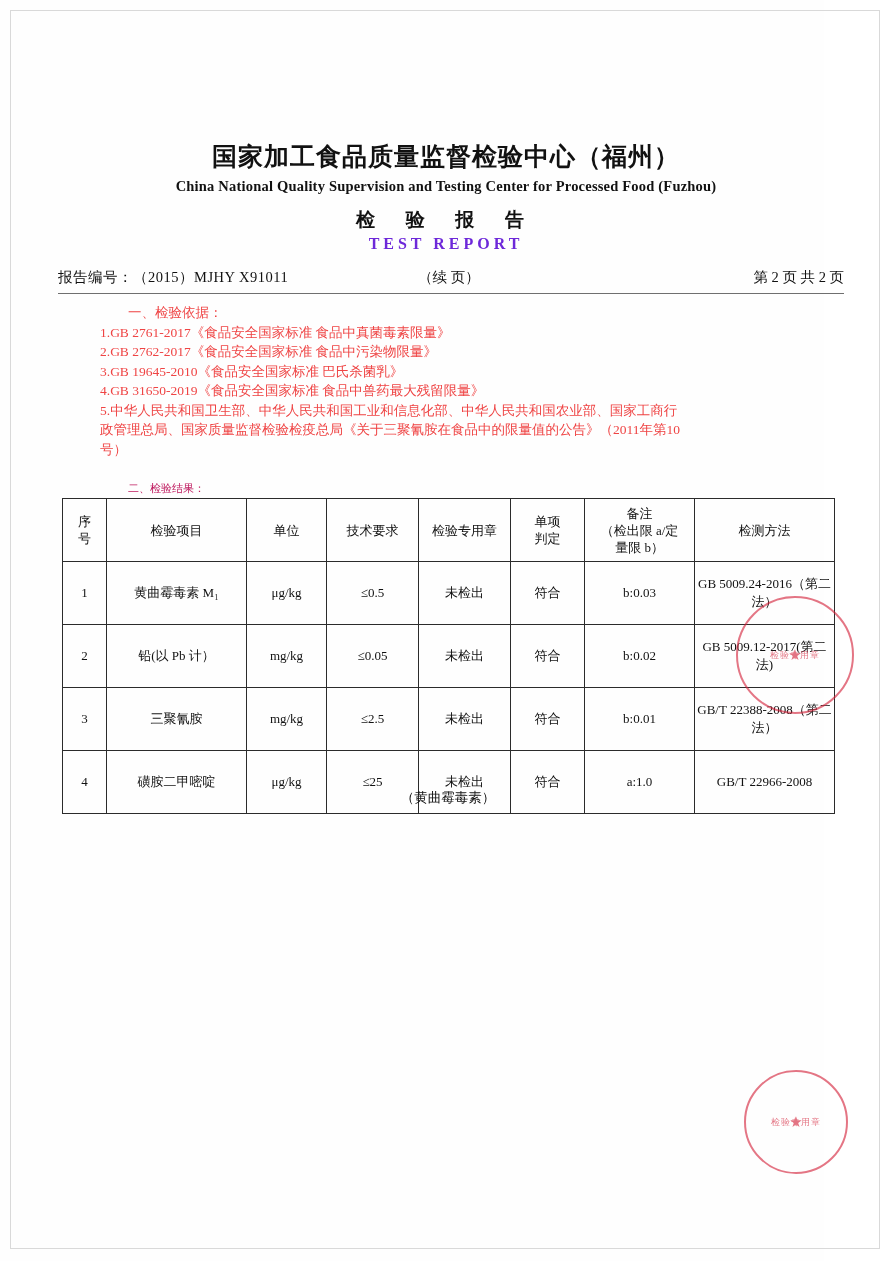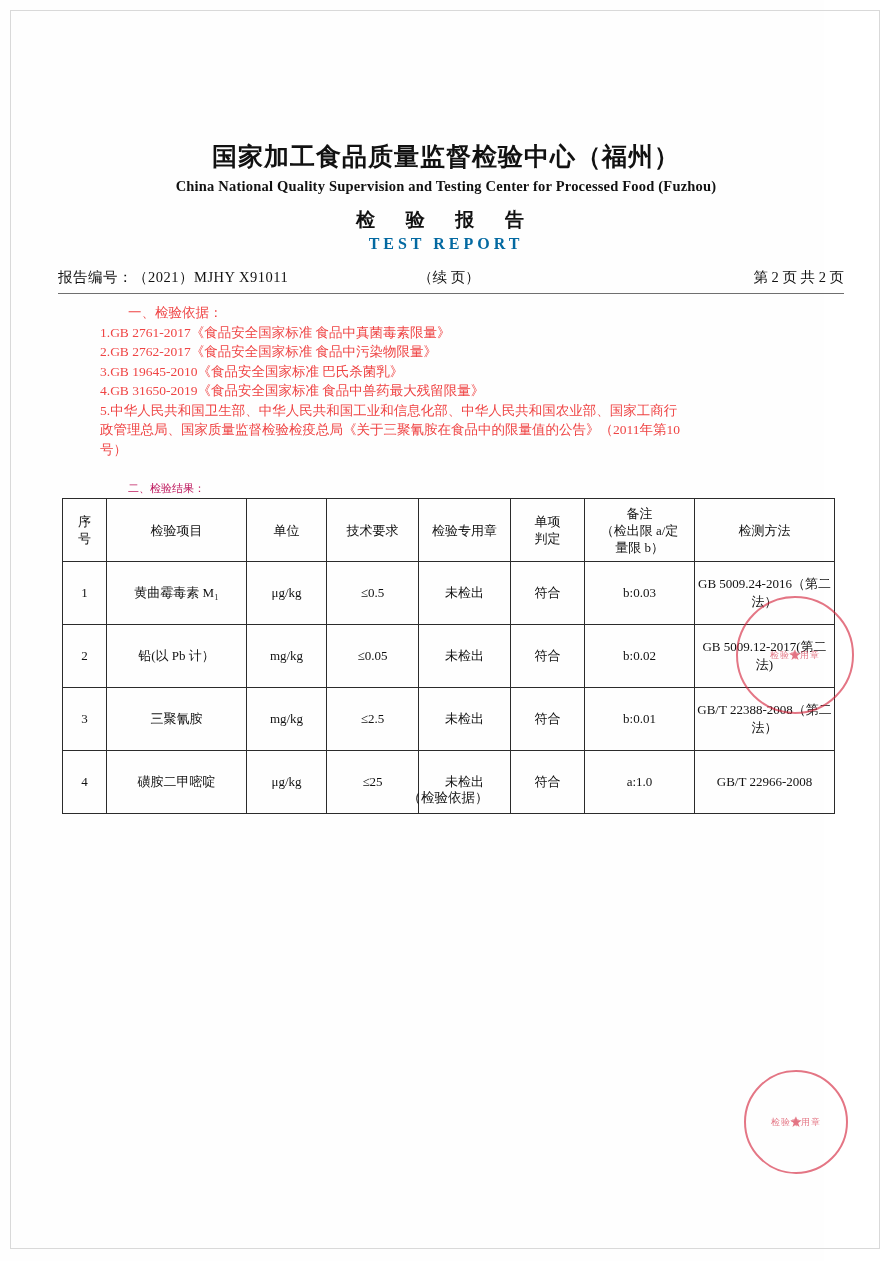--- a/index.html
+++ b/index.html
@@ -60,21 +60,21 @@
     letter-spacing: 12px;
     margin-top: 12px;
     color: #111;
   }
   .title-en {
     font-family: "Liberation Serif", serif;
     font-weight: bold;
     font-size: 16px;
     letter-spacing: 4px;
     margin-top: 2px;
-    color: #0369a1;
+    color: #6d28d9;
   }
 
   
   .report-line {
     position: absolute;
     left: 58px; top: 268px;
     width: 786px;
     height: 20px;
     font-size: 14.5px;
     color: #111;
@@ -212,21 +212,21 @@
   <div class="page-border"></div>
 
   <div class="header">
     <div class="org-cn">国家加工食品质量监督检验中心（福州）</div>
     <div class="org-en">China National Quality Supervision and Testing Center for Processed Food (Fuzhou)</div>
     <div class="title-cn">检 验 报 告</div>
     <div class="title-en">TEST   REPORT</div>
   </div>
 
   <div class="report-line">
-    <span class="rl-no">报告编号：（2021）MJHY X91011</span>
+    <span class="rl-no">报告编号：（2015）MJHY X91011</span>
     <span class="rl-cont">（续 页）</span>
     <span class="rl-page">第 2 页  共 2 页</span>
   </div>
   <div class="hr-line"></div>
 
   <div class="basis">
     <div class="b-head">一、检验依据：</div>
     <div class="b-item">1.GB 2761-2017《食品安全国家标准 食品中真菌毒素限量》</div>
     <div class="b-item">2.GB 2762-2017《食品安全国家标准 食品中污染物限量》</div>
     <div class="b-item">3.GB 19645-2010《食品安全国家标准 巴氏杀菌乳》</div>
@@ -304,21 +304,21 @@
           <td>≤25</td>
           <td>未检出</td>
           <td>符合</td>
           <td>a:1.0</td>
           <td>GB/T 22966-2008</td>
         </tr>
       </tbody>
     </table>
   </div>
 
-  <div class="note-foot">（检验依据）</div>
+  <div class="note-foot">（黄曲霉毒素）</div>
 
   <div class="seal seal-1">
     <span class="seal-star">★</span>
     <span class="seal-inner">检验专用章</span>
   </div>
   <div class="seal seal-2">
     <span class="seal-star">★</span>
     <span class="seal-inner">检验专用章</span>
   </div>
 </div>

